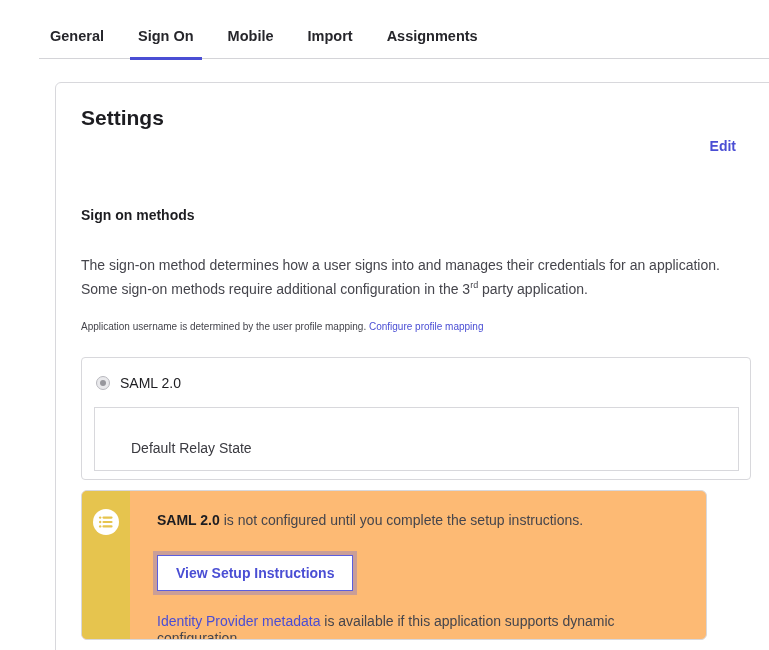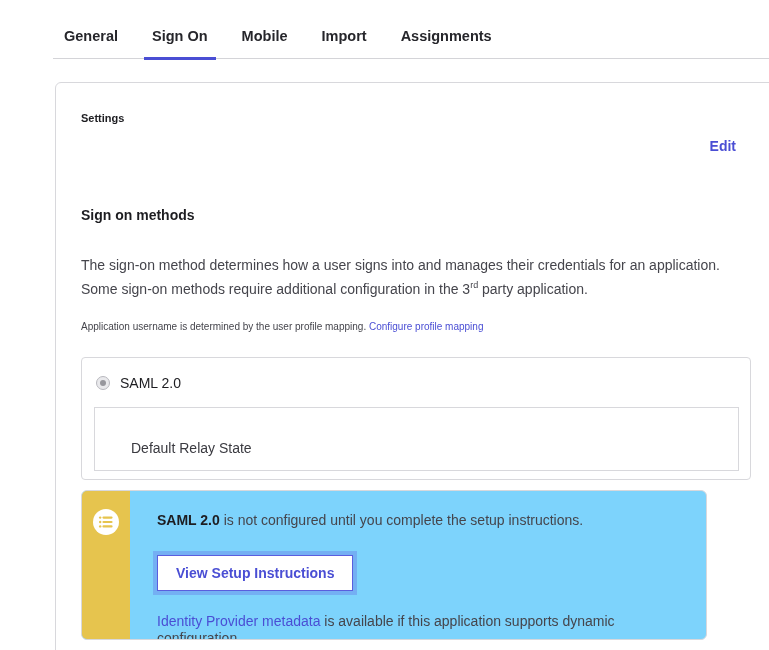--- a/index.html
+++ b/index.html
@@ -8,21 +8,21 @@
     --border:#d8d8dc;
     --text-primary:#1d1d21;
     --text-body:#45454c;
   }
   *{box-sizing:border-box;}
   html,body{margin:0;padding:0;width:769px;height:650px;background:#fff;overflow:hidden;}
   body{font-family:"Liberation Sans",sans-serif;position:relative;color:var(--text-body);}
 
   
   .tabs-bar{
-    position:absolute;top:0;left:53px;right:0;height:59px;
+    position:absolute;top:0;left:39px;right:0;height:59px;
     border-bottom:1px solid #d4d4d8;
     display:flex;align-items:flex-end;gap:18px;padding-left:3px;
   }
   .tab{
     position:relative;
     padding:0 8px 14px;
     font-size:14.5px;font-weight:bold;color:#26262b;
     cursor:pointer;white-space:nowrap;
   }
   .tab.active::after{
@@ -32,21 +32,21 @@
 
   
   .card{
     position:absolute;top:82px;left:55px;width:730px;height:600px;
     border:1px solid var(--border);border-radius:6px;background:#fff;
   }
   .card-header{
     display:flex;justify-content:space-between;align-items:flex-start;
     padding:24px 48px 0 25px;
   }
-  .card-title{font-size:11px;font-weight:bold;color:var(--text-primary);line-height:22px;}
+  .card-title{font-size:21px;font-weight:bold;color:var(--text-primary);line-height:22px;}
   .edit-link{font-size:14px;font-weight:bold;color:var(--accent);cursor:pointer;text-decoration:none;line-height:22px;margin-top:28px;}
 
   .section-title{
     margin:50px 0 0 25px;
     font-size:14px;font-weight:bold;color:var(--text-primary);line-height:16px;
   }
   .description{
     margin:30px 0 0 25px;width:655px;
     font-size:14px;line-height:24px;color:var(--text-body);
   }
@@ -76,21 +76,21 @@
     margin-top:17px;height:64px;
     border:1px solid var(--border);border-radius:0;
     padding:31px 0 0 36px;
   }
   .field-label{font-size:14px;color:#3a3a40;}
 
   
   .callout{
     margin:10px 4px 0 25px;width:626px;height:150px;
     border:1px solid var(--border);border-radius:6px;
-    display:flex;overflow:hidden;background:#7dd3fc;
+    display:flex;overflow:hidden;background:#fdba74;
   }
   .callout-stripe{
     width:48px;flex:none;background:var(--warning);
     display:flex;justify-content:center;align-items:flex-start;
     padding-top:18px;
   }
   .callout-content{padding:21px 20px 0 27px;font-size:14px;line-height:17px;}
   .callout-msg{color:var(--text-body);}
   .callout-msg b{color:var(--text-primary);}
   .setup-btn{

